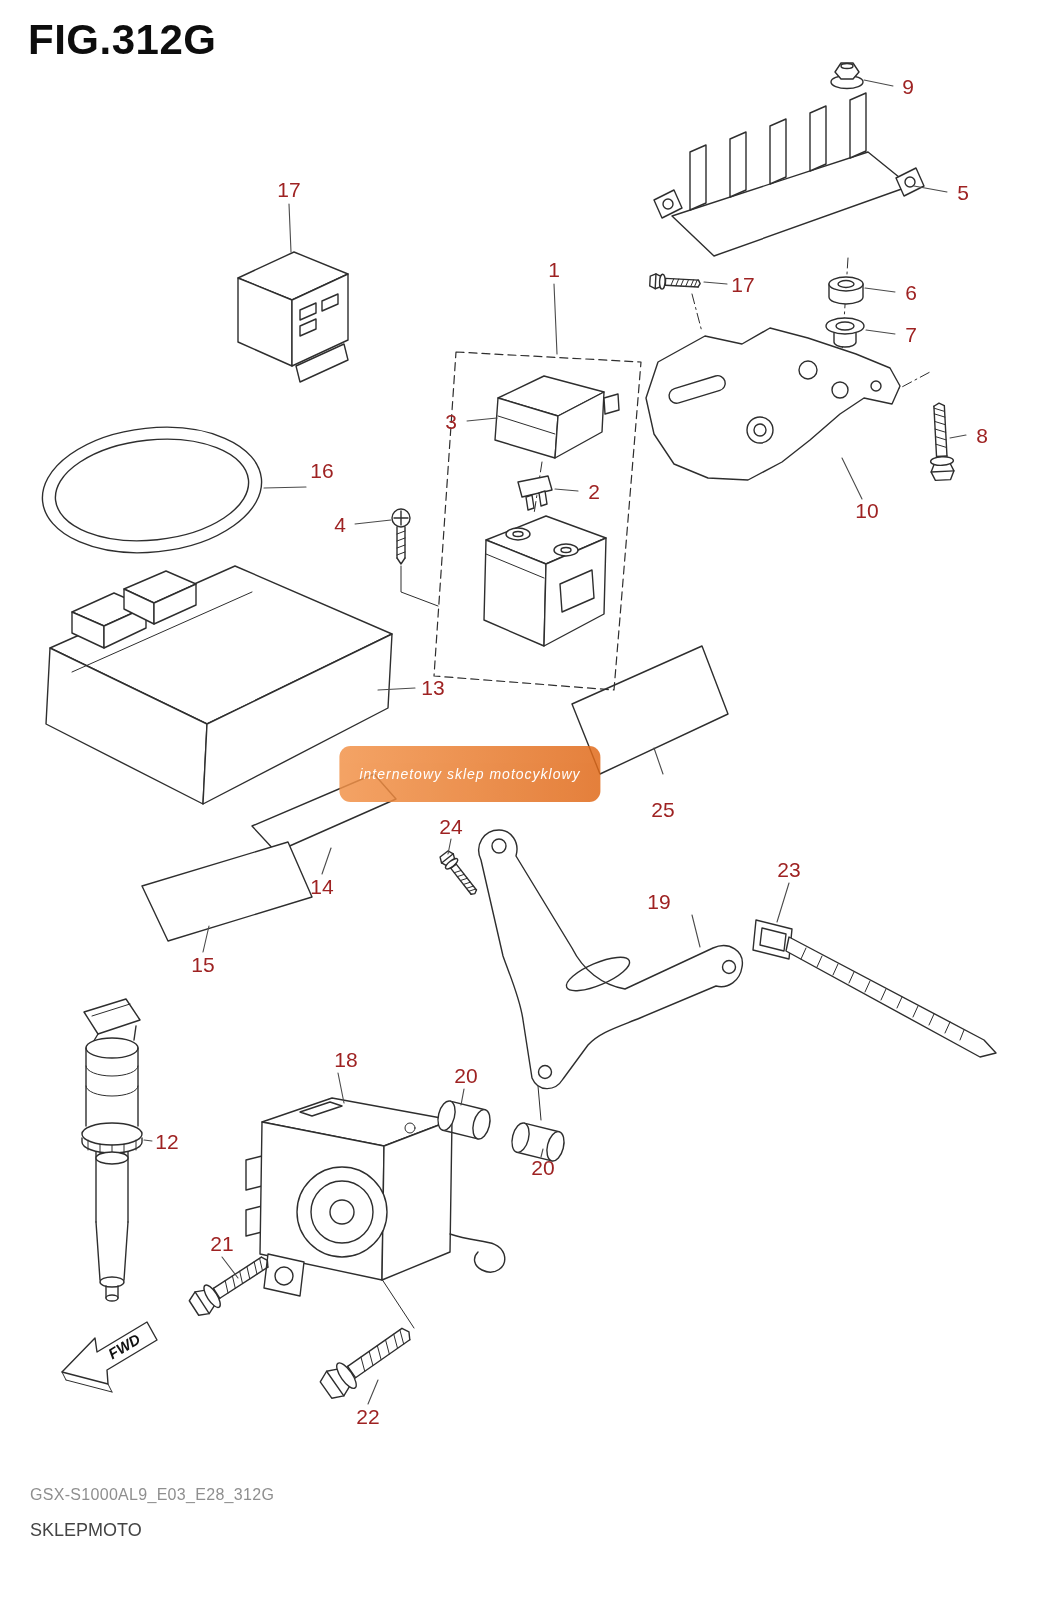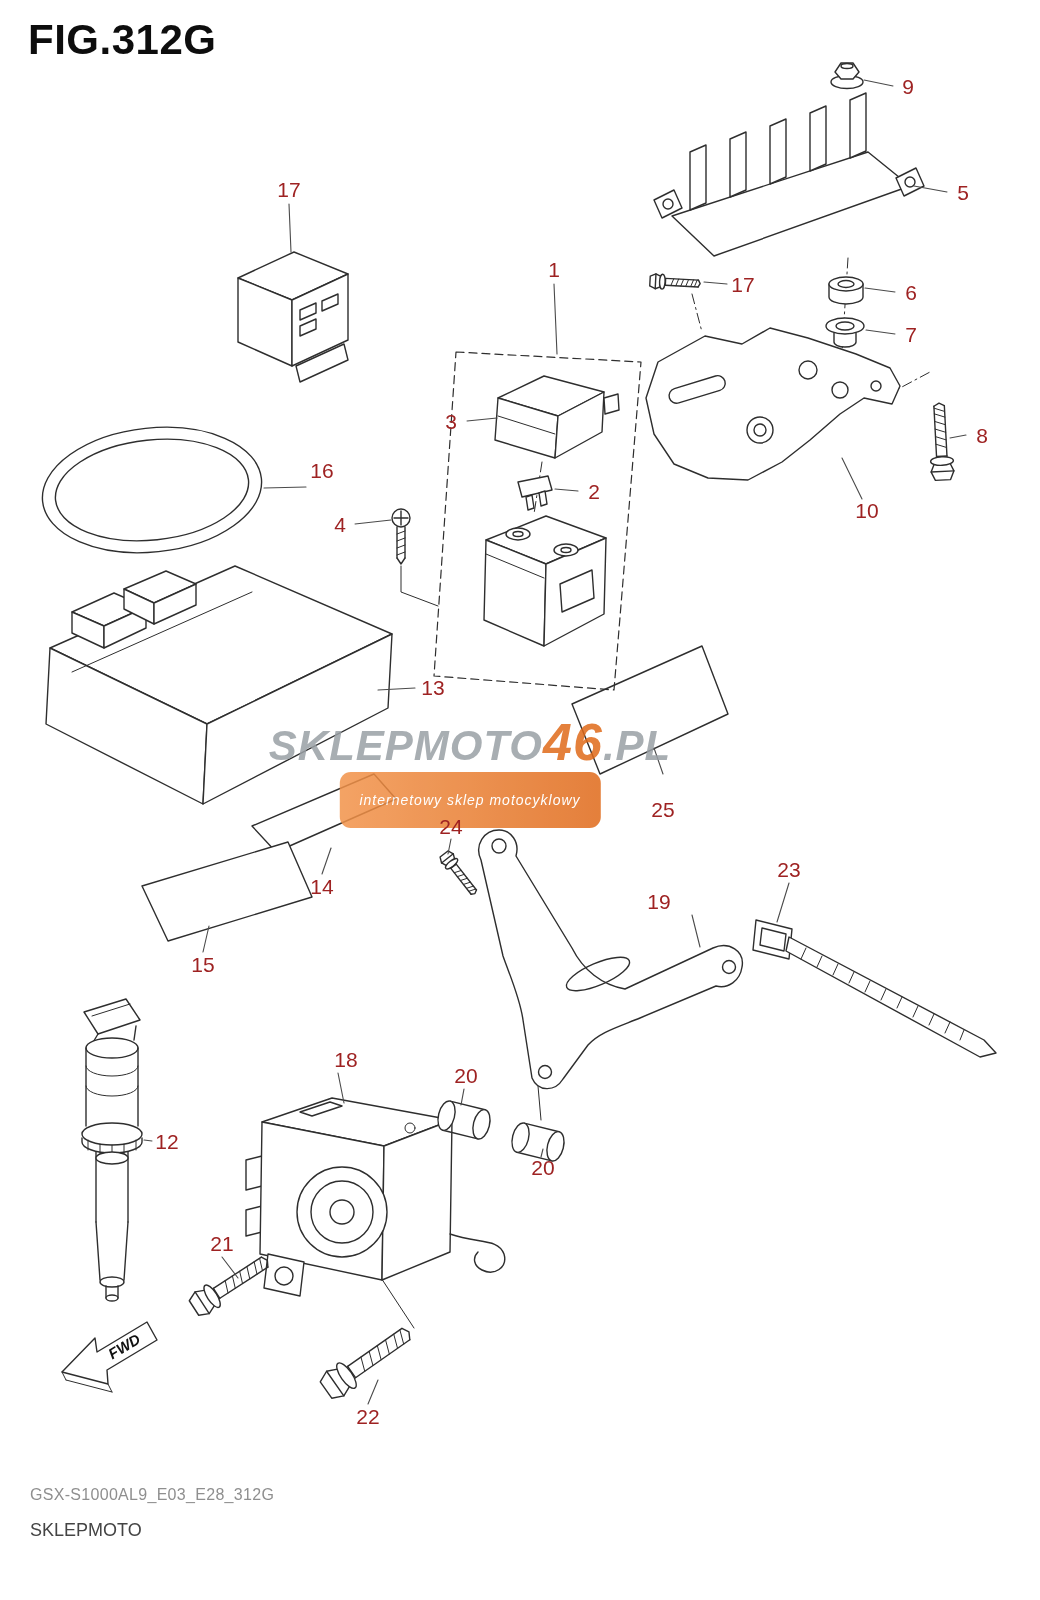--- a/index.html
+++ b/index.html
@@ -350,22 +350,19 @@
     <div class="plabel" style="left:203px;top:965px">15</div>
     <div class="plabel" style="left:346px;top:1060px">18</div>
     <div class="plabel" style="left:466px;top:1076px">20</div>
     <div class="plabel" style="left:167px;top:1142px">12</div>
     <div class="plabel" style="left:543px;top:1168px">20</div>
     <div class="plabel" style="left:222px;top:1244px">21</div>
     <div class="plabel" style="left:368px;top:1417px">22</div>
   </div>
 
   <div class="watermark">
-    <div class="wm-line1">
-      <span>SKLEPMOTO</span><span class="hl">46</span><span>.PL</span>
-    </div>
     <div class="wm-line2">internetowy sklep motocyklowy</div>
   </div>
 
   <div class="footer-code">GSX-S1000AL9_E03_E28_312G</div>
   <div class="footer-section">SKLEPMOTO</div>
 
 </div>
 
 </body></html>

